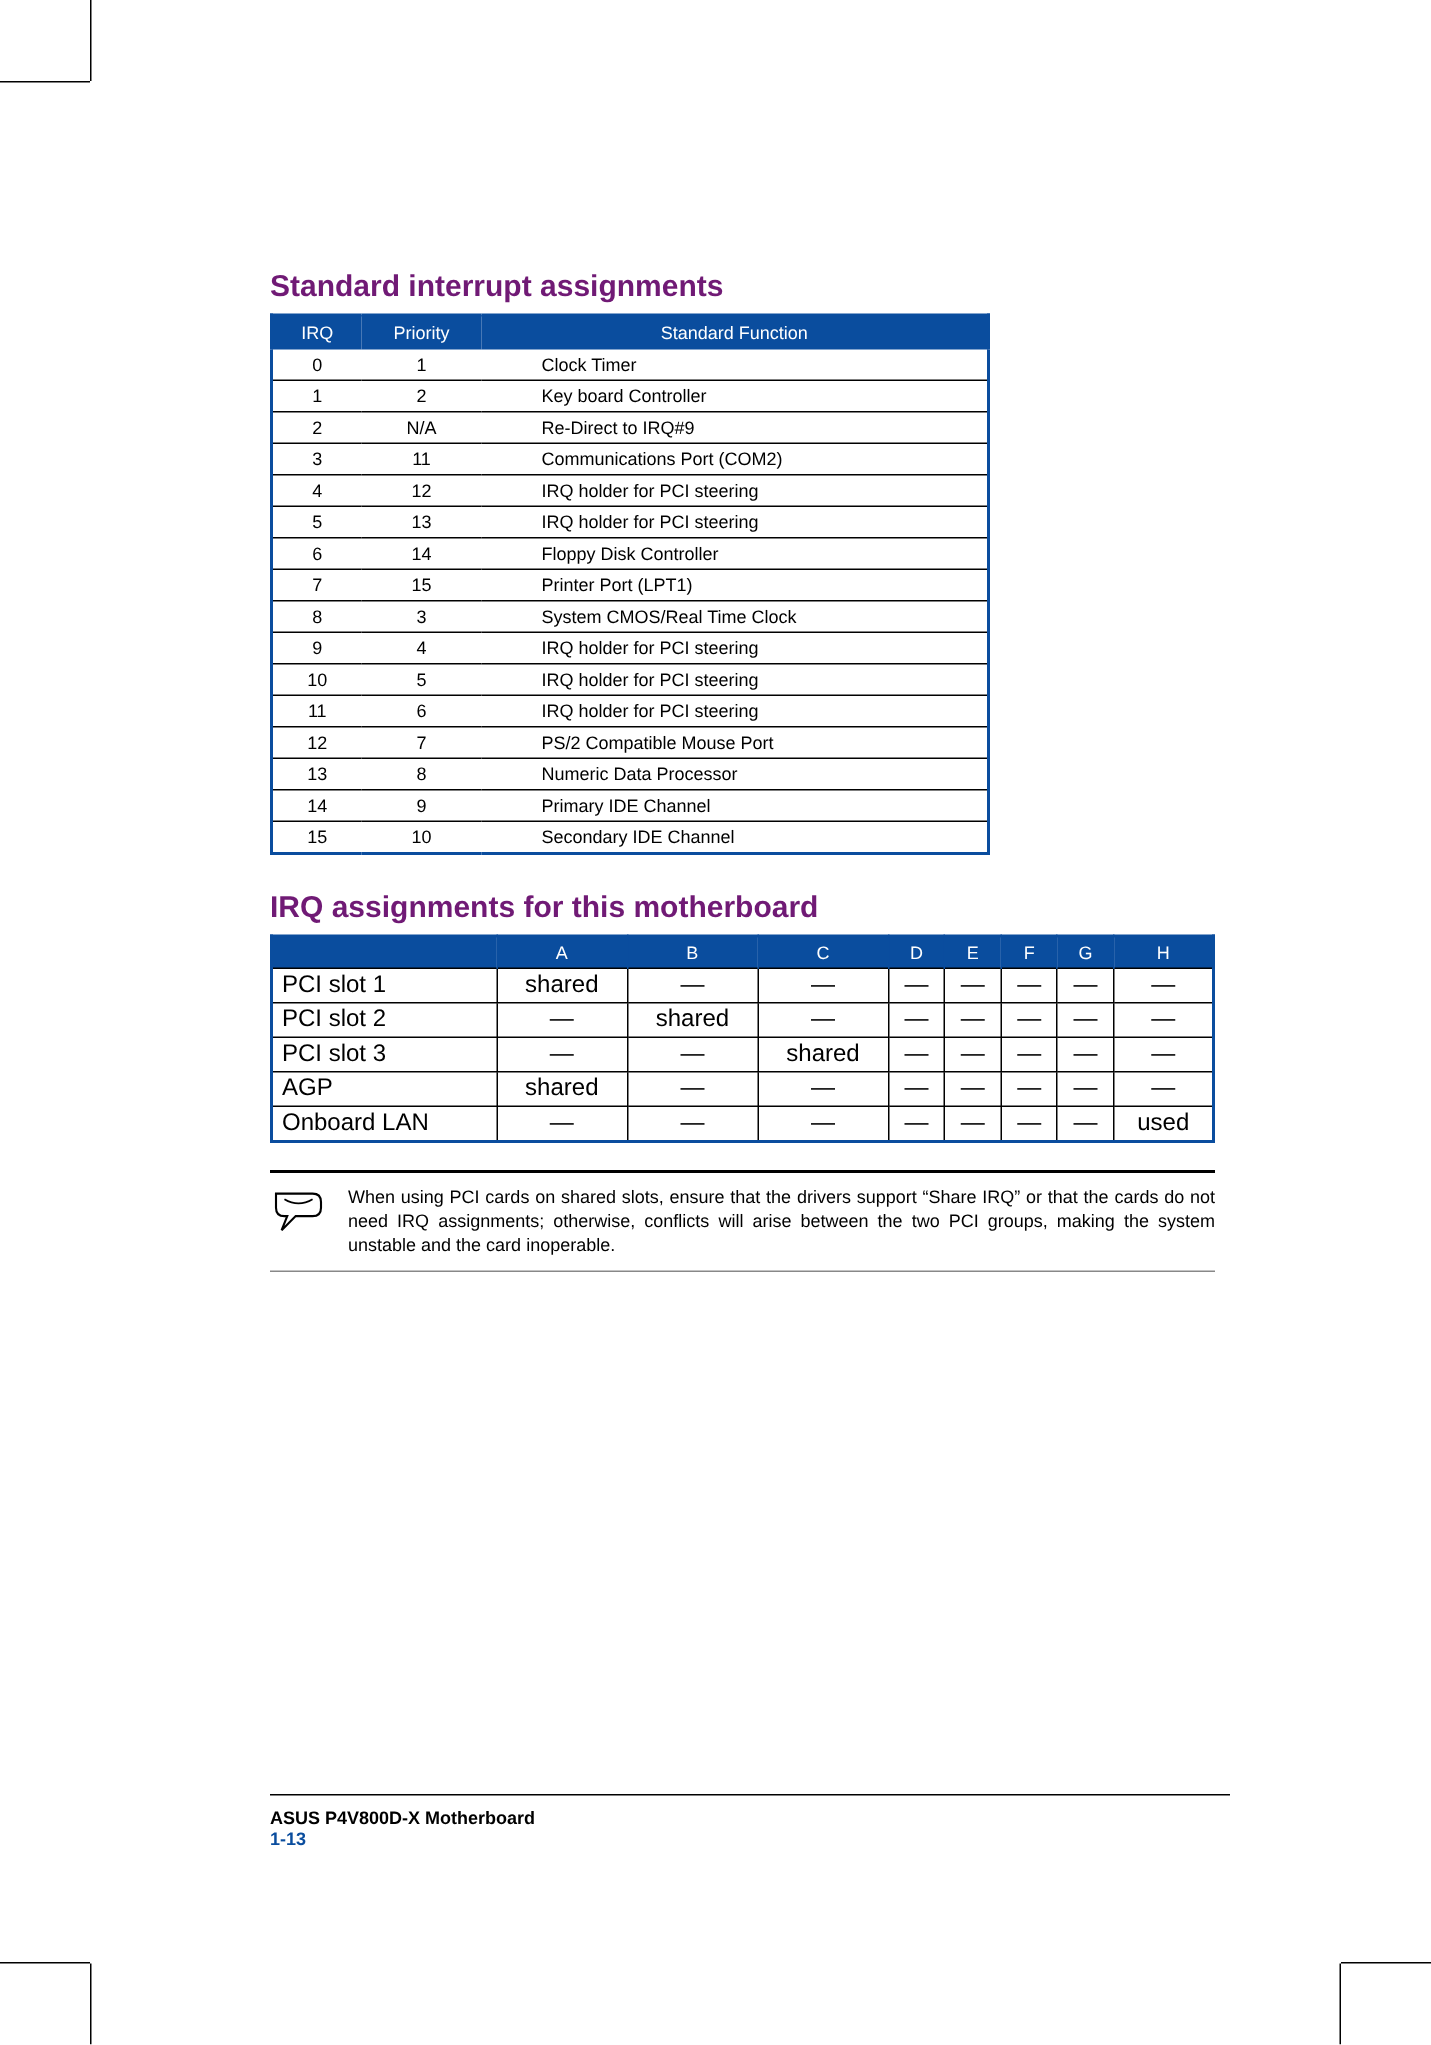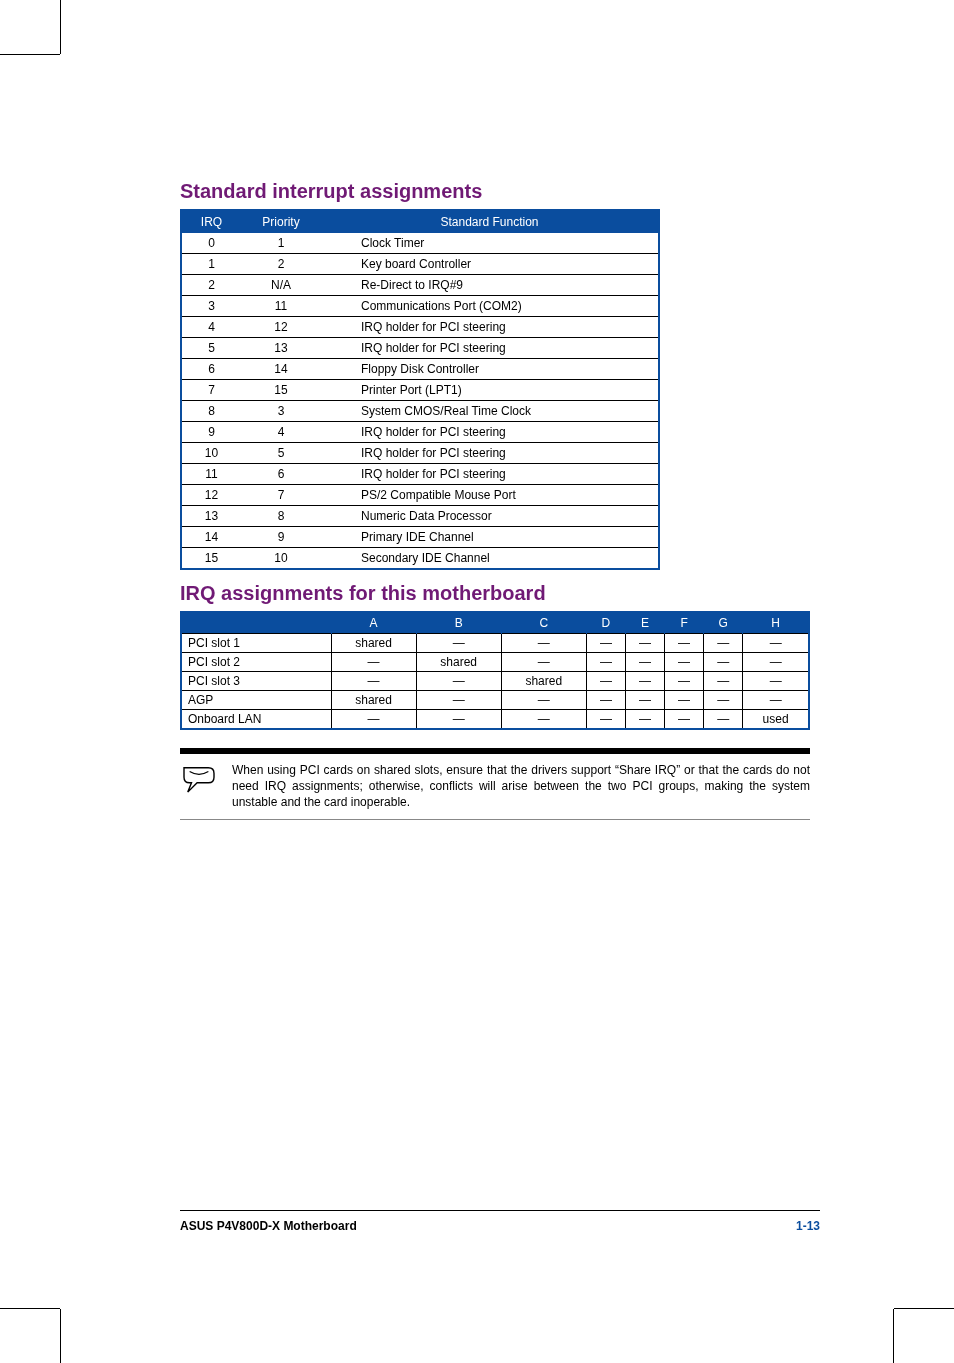--- a/index.html
+++ b/index.html
@@ -29,21 +29,21 @@
     font-weight: bold;
     color: #701a75;
     margin-bottom: 6px;
   }
   
   .tbl1 {
     border-collapse: collapse;
     width: 480px;
     border: 2px solid #0a4d9e;
     font-size: 12px;
-    margin-bottom: 12px;
+    margin-bottom: 24px;
   }
   .tbl1 th {
     background: #0a4d9e;
     color: #fff;
     font-weight: normal;
     padding: 4px 6px;
     font-size: 12px;
   }
   .tbl1 th.irq { width: 60px; }
   .tbl1 th.prio { width: 80px; }
@@ -71,29 +71,29 @@
     padding: 3px 4px;
     font-size: 12px;
     text-align: center;
     border-left: 1px solid #0a4d9e;
   }
   .tbl2 th.label { width: 150px; }
   .tbl2 td {
     border: 1px solid #000;
     padding: 2px 4px;
     text-align: center;
-    font-size: 12px;
+    font-size: 16px;
   }
   .tbl2 td.label { text-align: left; padding-left: 6px; }
   
   .note {
     display: flex;
     align-items: flex-start;
     gap: 14px;
-    border-top: 6px solid #000000;
+    border-top: 2px solid #000000;
     border-bottom: 1px solid #888;
     padding: 8px 0;
     width: 630px;
   }
   .note .icon {
     width: 38px;
     flex-shrink: 0;
     padding-top: 2px;
   }
   .note .text {
@@ -106,22 +106,23 @@
     position: absolute;
     left: 180px;
     width: 640px;
     bottom: 130px;
     border-top: 1px solid #000;
     padding-top: 8px;
     display: flex;
     justify-content: space-between;
     font-size: 12px;
     font-weight: bold;
-  }
-  .footer .pageno { color: #0a4d9e; margin-left: 28px; }
+    flex-direction: column;
+  }
+  .footer .pageno { color: #0a4d9e; }
 </style>
 </head>
 <body>
 
 <div class="crop-mark crop-tl-h"></div>
 <div class="crop-mark crop-tl-v"></div>
 <div class="crop-mark crop-br-h"></div>
 <div class="crop-mark crop-br-v"></div>
 <div class="crop-mark crop-bl-h"></div>
 <div class="crop-mark crop-bl-v"></div>

